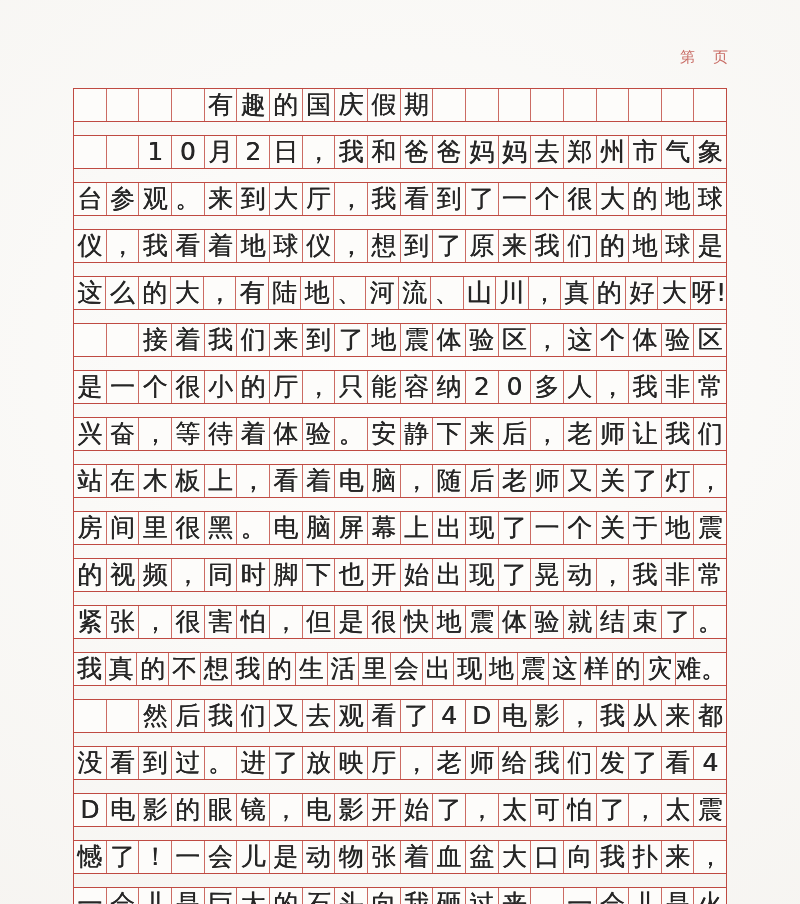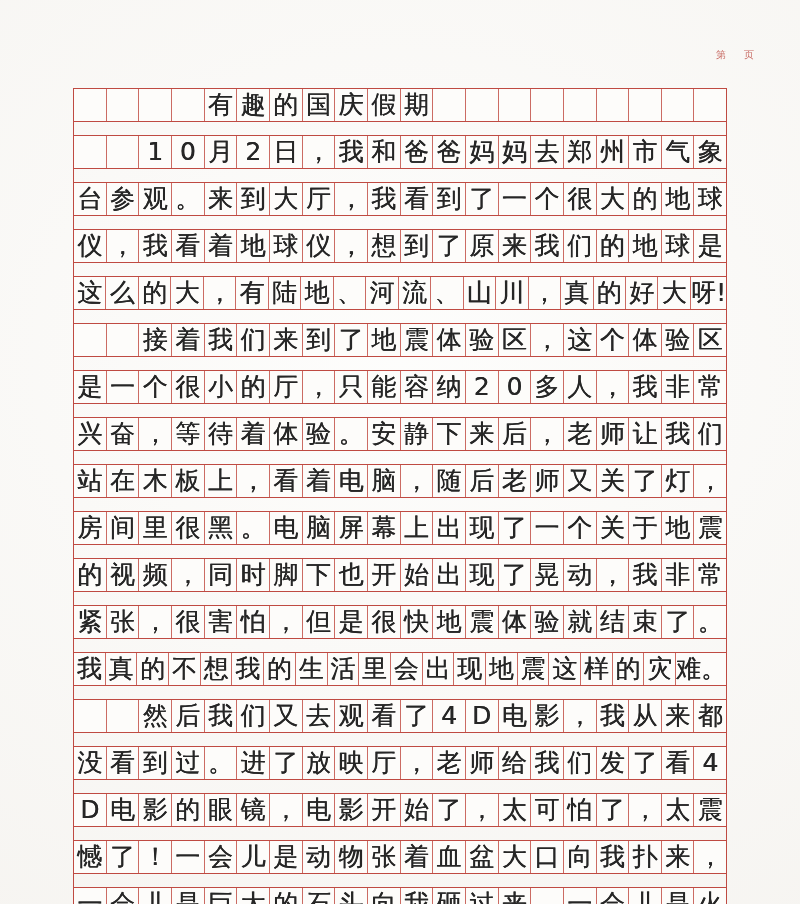--- a/index.html
+++ b/index.html
@@ -18,25 +18,24 @@
   .page{
     position:absolute;inset:0;
     background:
       radial-gradient(120% 90% at 50% 40%, rgba(255,255,255,.6), rgba(225,220,214,.25)),
       var(--paper);
   }
   .page-header{
     position:absolute;
     top:48px;left:680px;
     color:#c0544c;
-    font-size:10px;
+    font-size:15px;
     letter-spacing:2px;
     opacity:.85;
     filter:blur(.3px);
-    margin-left:36px;
   }
   .page-header .gap{display:inline-block;width:16px;}
   .sheet{
     position:absolute;
     left:73px;top:88px;
     width:654px;height:816px;
     border-left:1.6px solid var(--red-line);
     border-right:1.6px solid var(--red-line);
     overflow:hidden;
     filter:blur(.3px);

